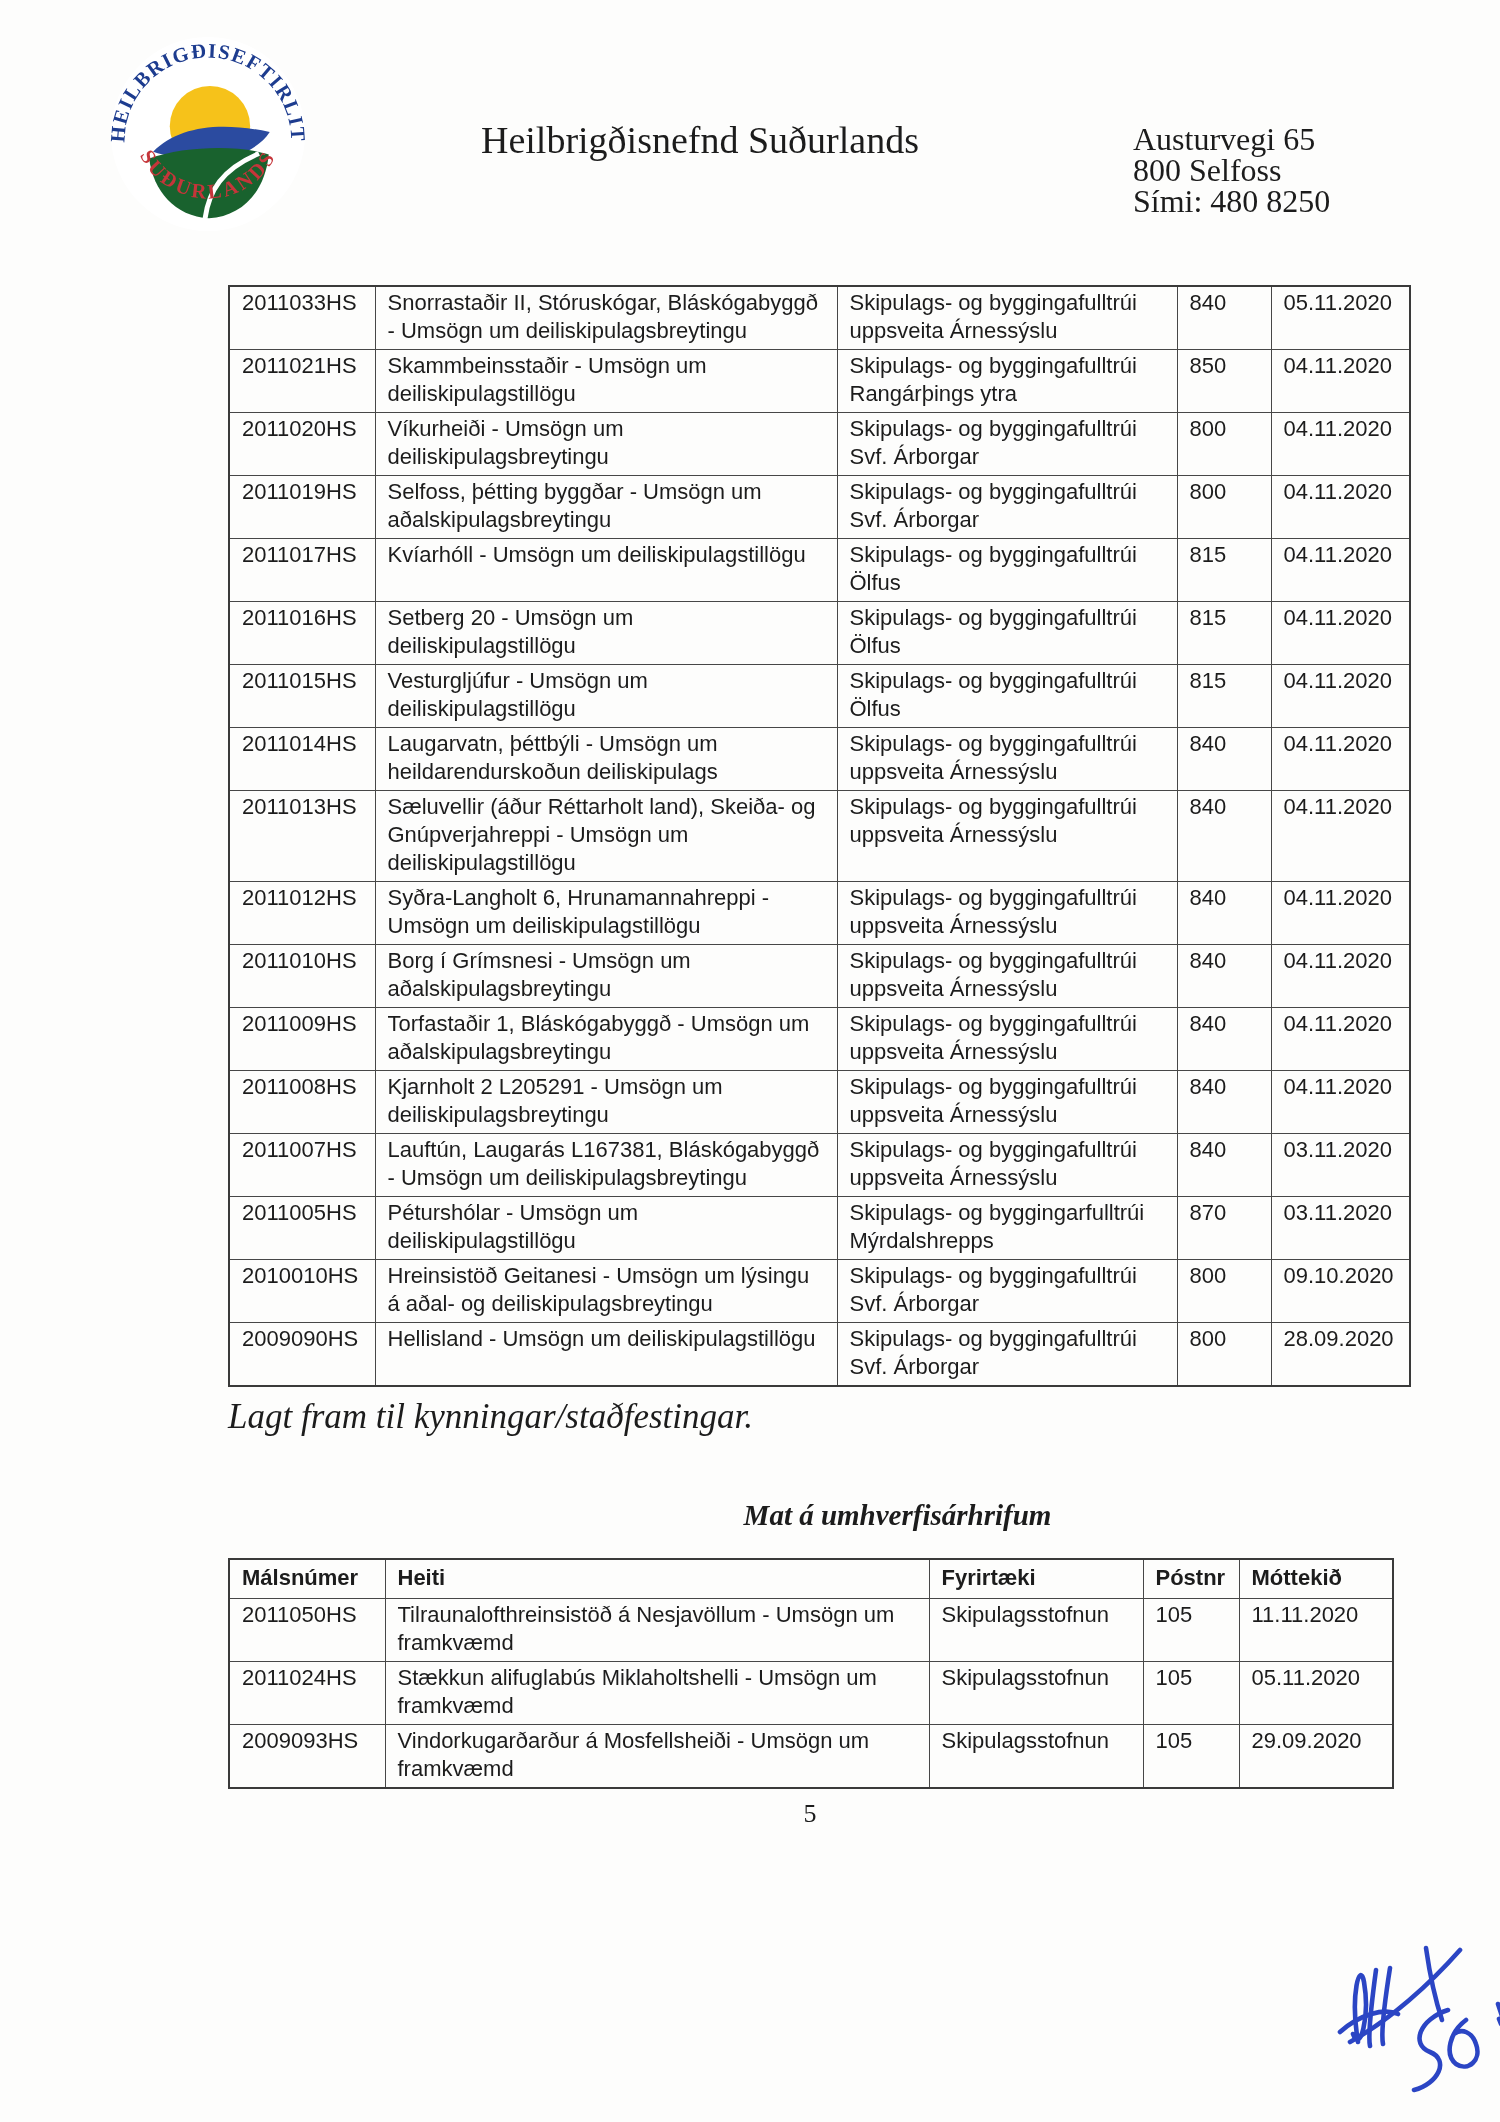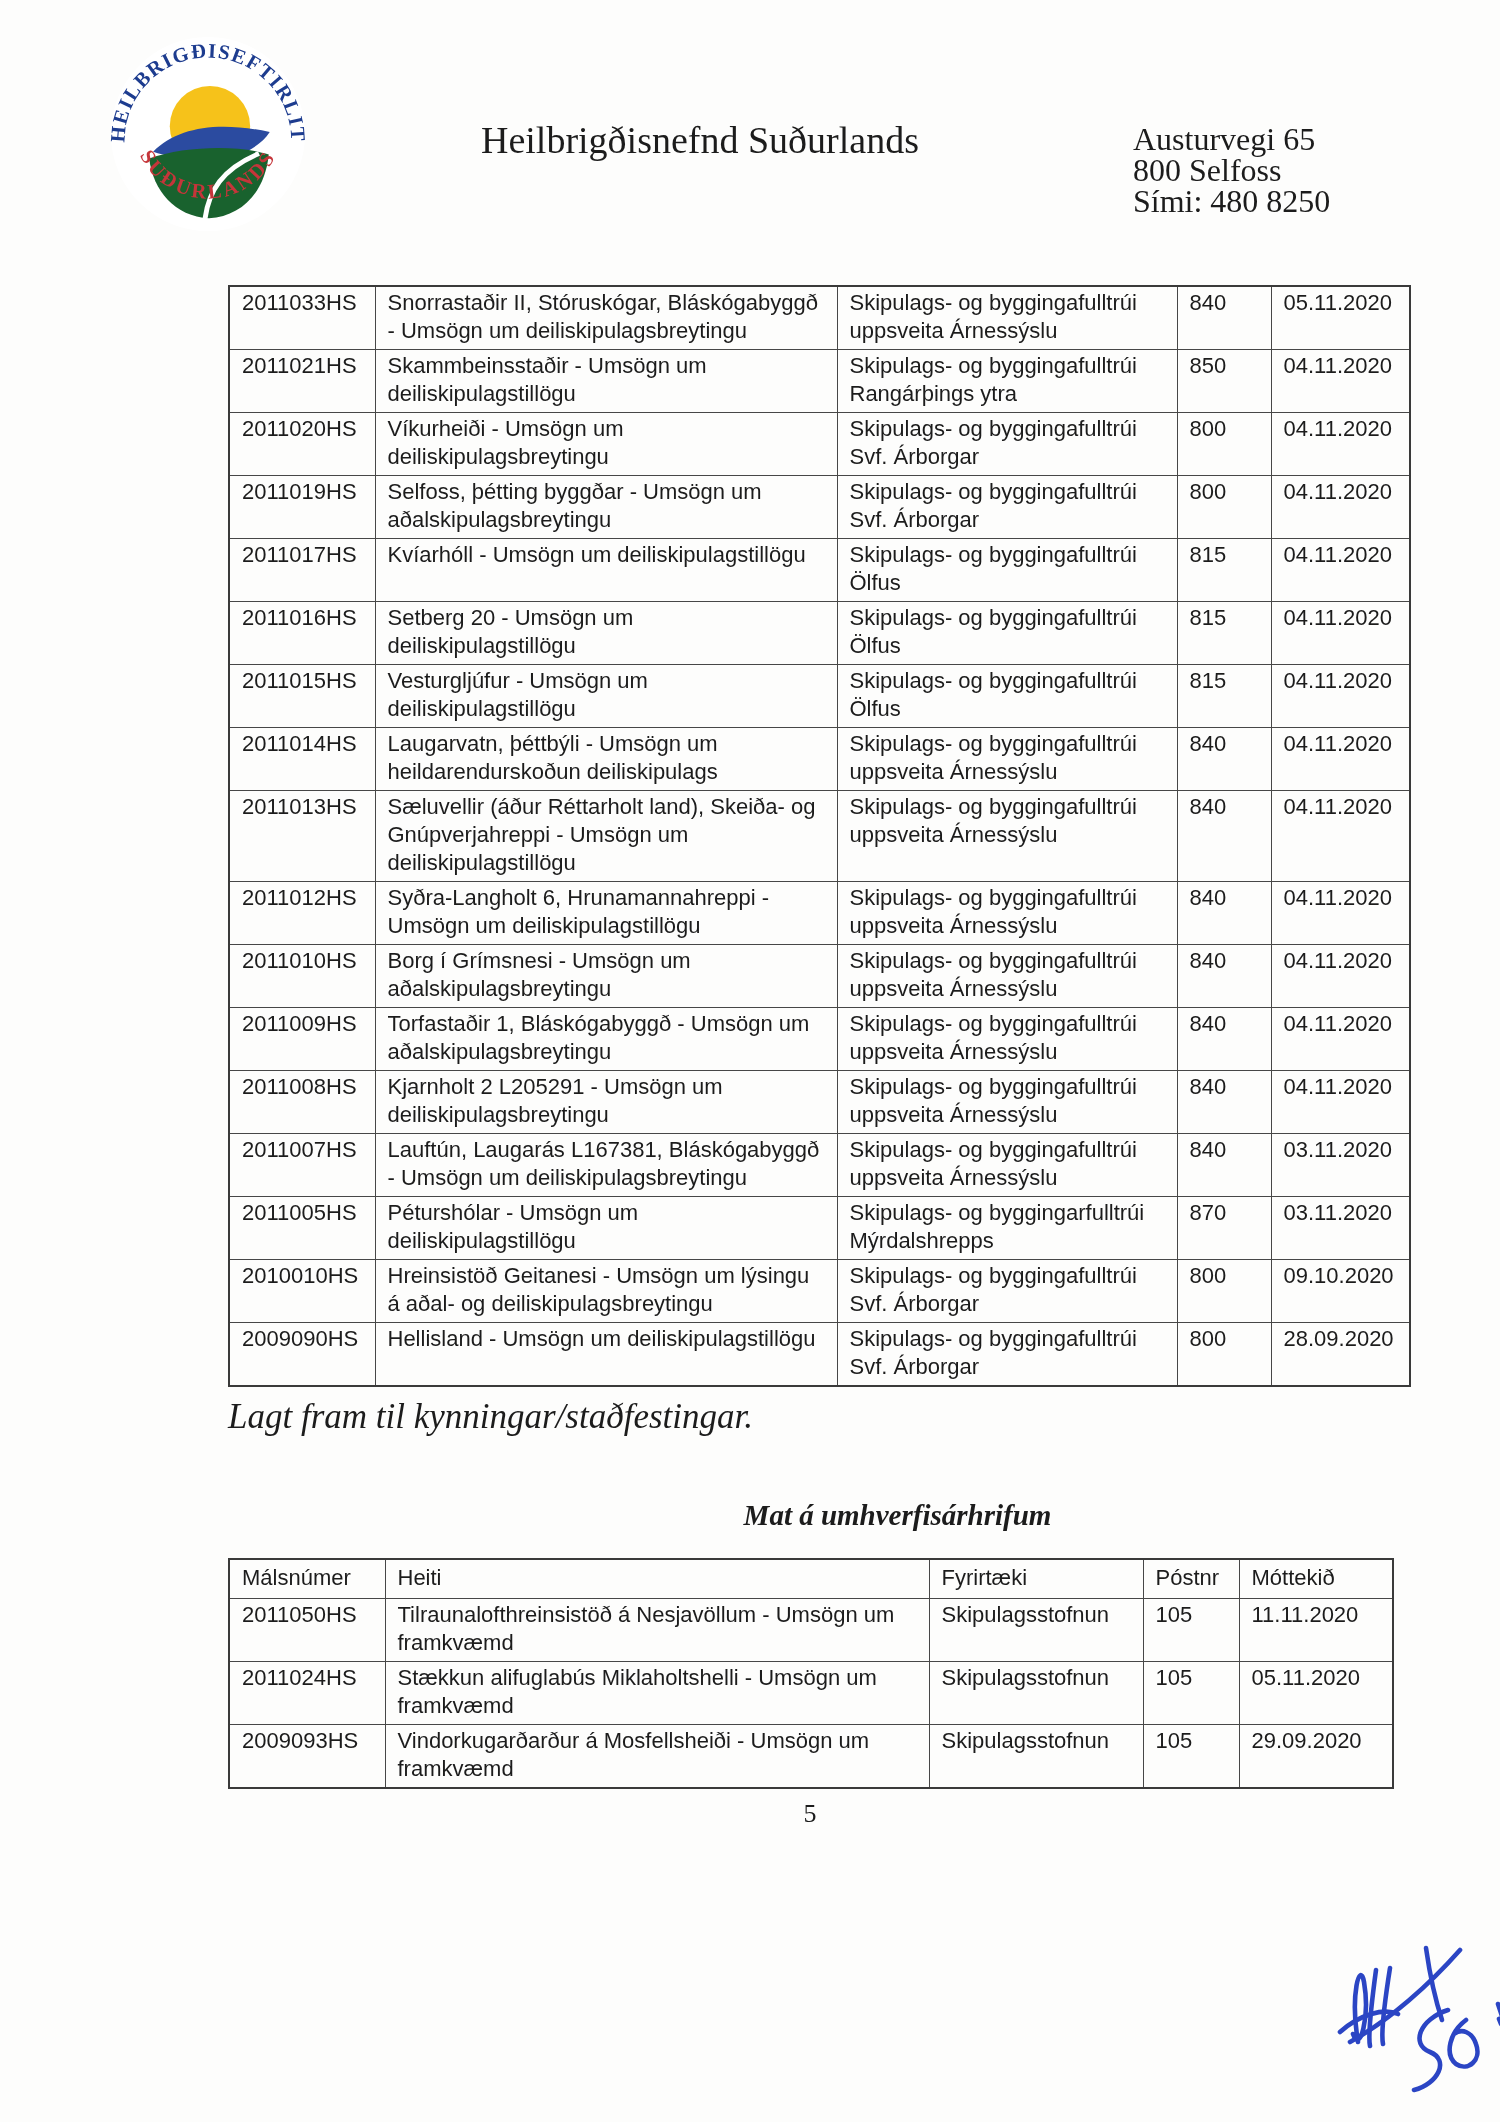--- a/index.html
+++ b/index.html
@@ -32,21 +32,21 @@
   td,th{
     border:1.6px solid #474747;
     vertical-align:top;
     padding:2px 12px 4px 12px;
     font-size:22px;line-height:28px;
     text-align:left;
     overflow:hidden;
   }
   .t1{border:2.4px solid #3a3a3a;}
   .t2{border:2.4px solid #3a3a3a;}
-  th{font-weight:normal;padding-top:4px;padding-bottom:6px;}
+  th{font-weight:bold;padding-top:4px;padding-bottom:6px;}
   
   .t1 .c-id{width:146px;}
   .t1 .c-heiti{width:462px;}
   .t1 .c-fyr{width:340px;}
   .t1 .c-post{width:94px;}
   .t1 .c-dag{width:139px;}
   
   .t2 .c-id{width:156px;}
   .t2 .c-heiti{width:544px;}
   .t2 .c-fyr{width:214px;}

